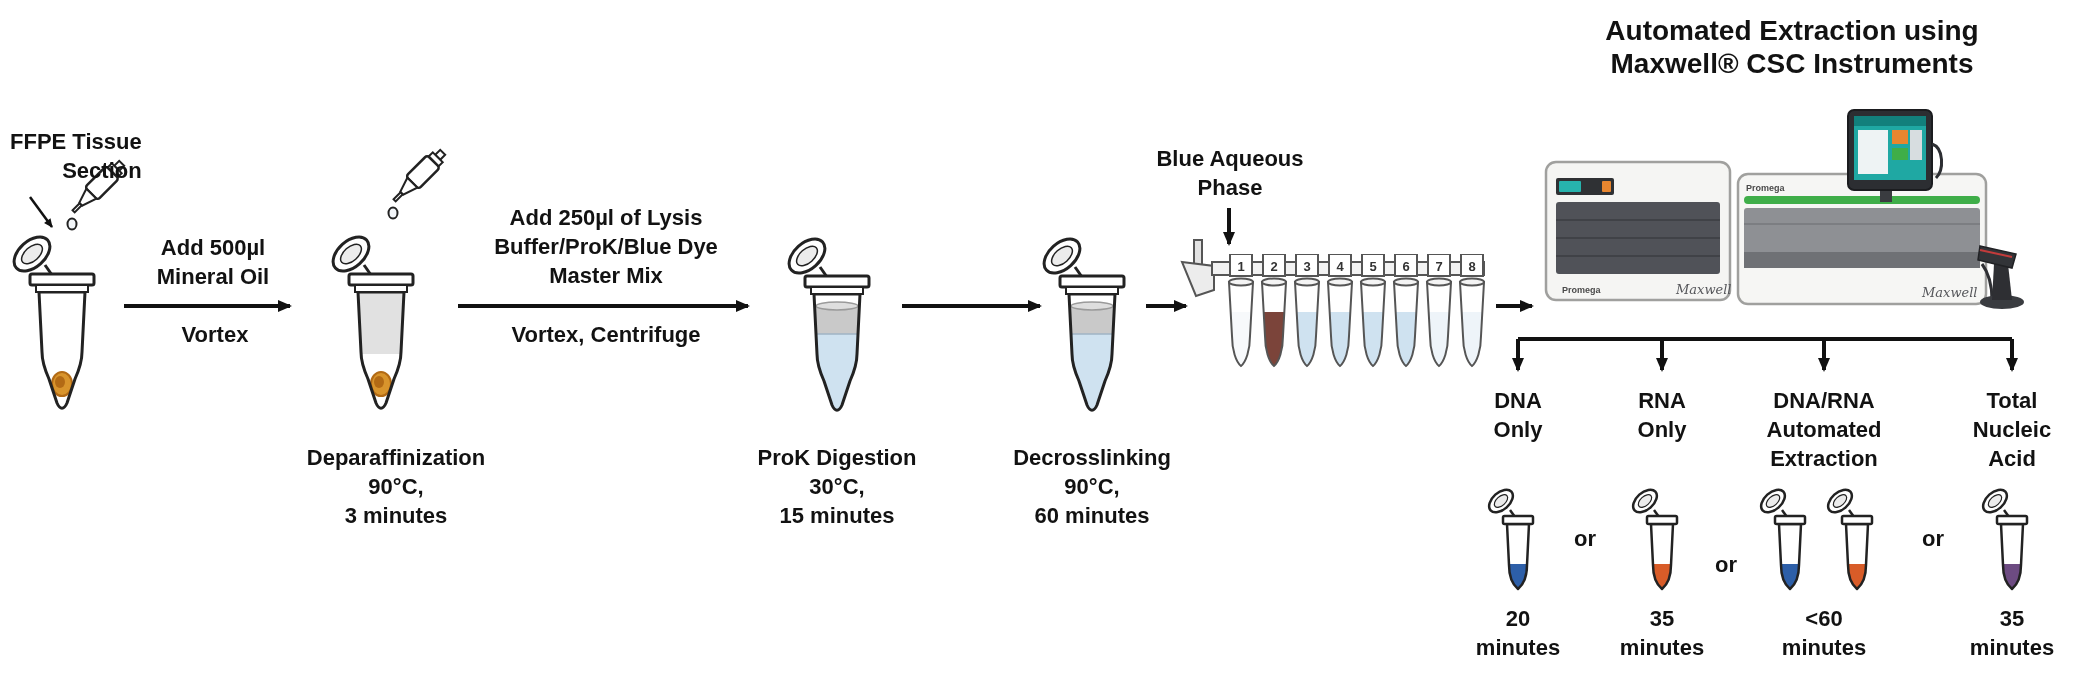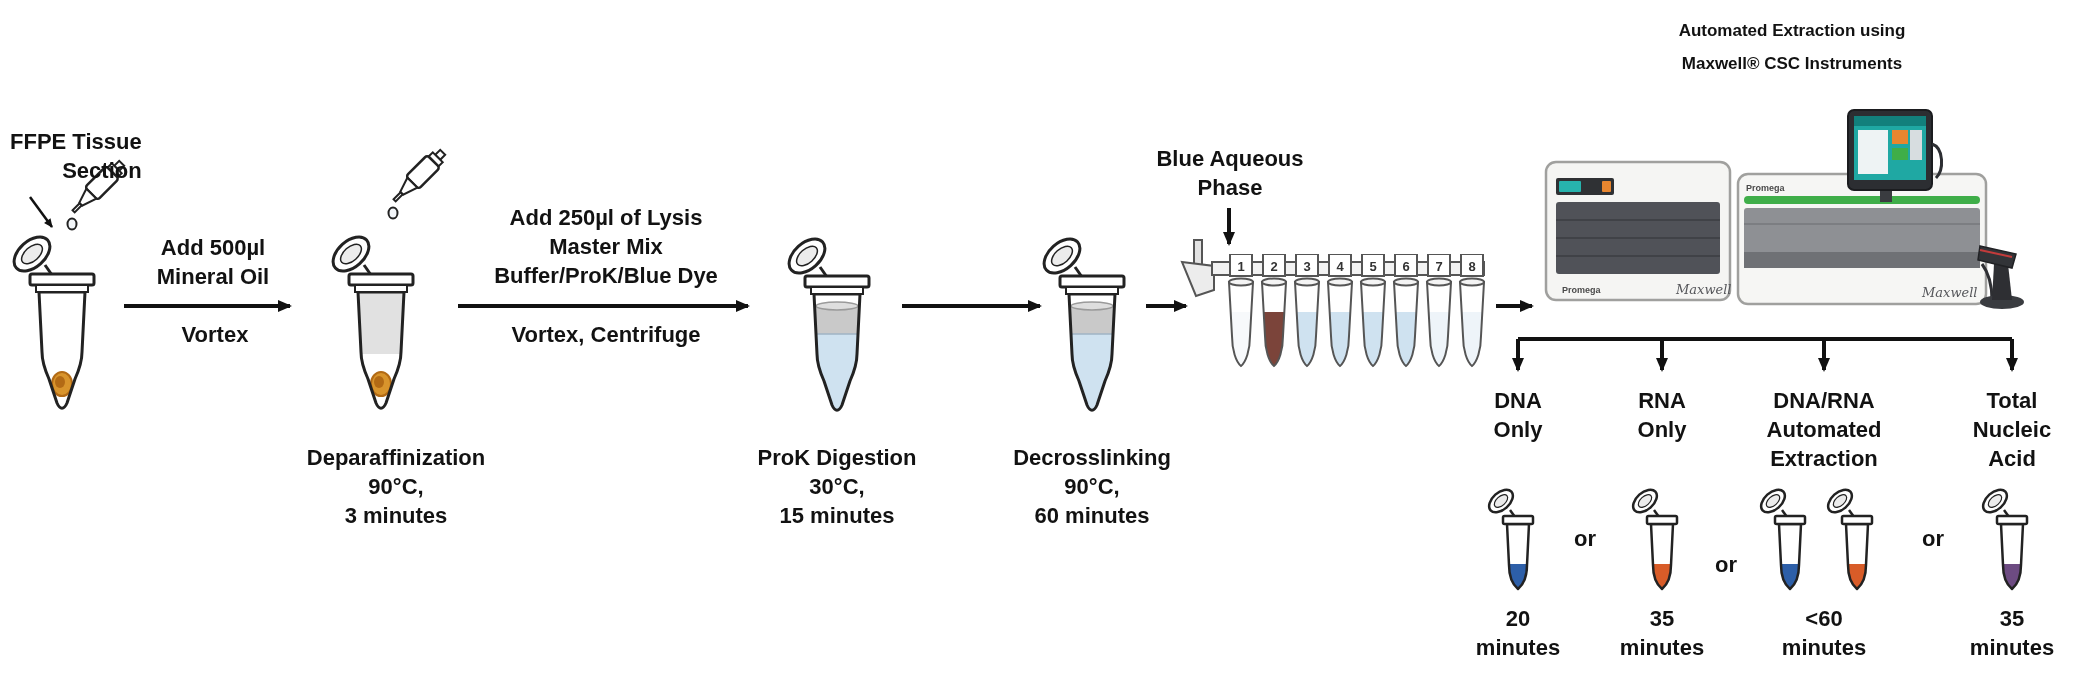--- a/index.html
+++ b/index.html
@@ -4,21 +4,21 @@
 <style>
   *{margin:0;padding:0;box-sizing:border-box}
   html,body{background:#fff}
   body{font-family:"Liberation Sans",sans-serif}
   .canvas{position:relative;width:2084px;height:680px;background:#fff;overflow:hidden;color:#121212}
   .abs{position:absolute}
   svg.abs{overflow:visible}
   .t{position:absolute;font-weight:700;color:#121212;font-size:22px;line-height:29px;text-align:center;white-space:nowrap}
   .t.center{transform:translateX(-50%)}
   .t.left{text-align:right}
-  .t.title{font-size:17px;line-height:33px}
+  .t.title{font-size:28px;line-height:33px}
   .brand{font:700 9px "Liberation Sans",sans-serif;fill:#4a4a4a}
   .script{font:italic 13px "DejaVu Serif",serif;fill:#55565a}
   .strip-num{font:700 13px "Liberation Sans",sans-serif;fill:#333}
 </style>
 </head>
 <body>
 
 <div class="canvas">
 
   <svg style="position:absolute;width:0;height:0" aria-hidden="true">
@@ -241,22 +241,22 @@
   </div>
 
   <div class="t center" style="left:396px;top:443px">
     <div>Deparaffinization</div>
     <div>90°C,</div>
     <div>3 minutes</div>
   </div>
 
   <div class="t center" style="left:606px;top:203px">
     <div>Add 250µl of Lysis</div>
+    <div>Buffer/ProK/Blue Dye</div>
     <div>Master Mix</div>
-    <div>Buffer/ProK/Blue Dye</div>
   </div>
   <div class="t center" style="left:606px;top:320px">
     <div>Vortex, Centrifuge</div>
   </div>
 
   <div class="t center" style="left:837px;top:443px">
     <div>ProK Digestion</div>
     <div>30°C,</div>
     <div>15 minutes</div>
   </div>

